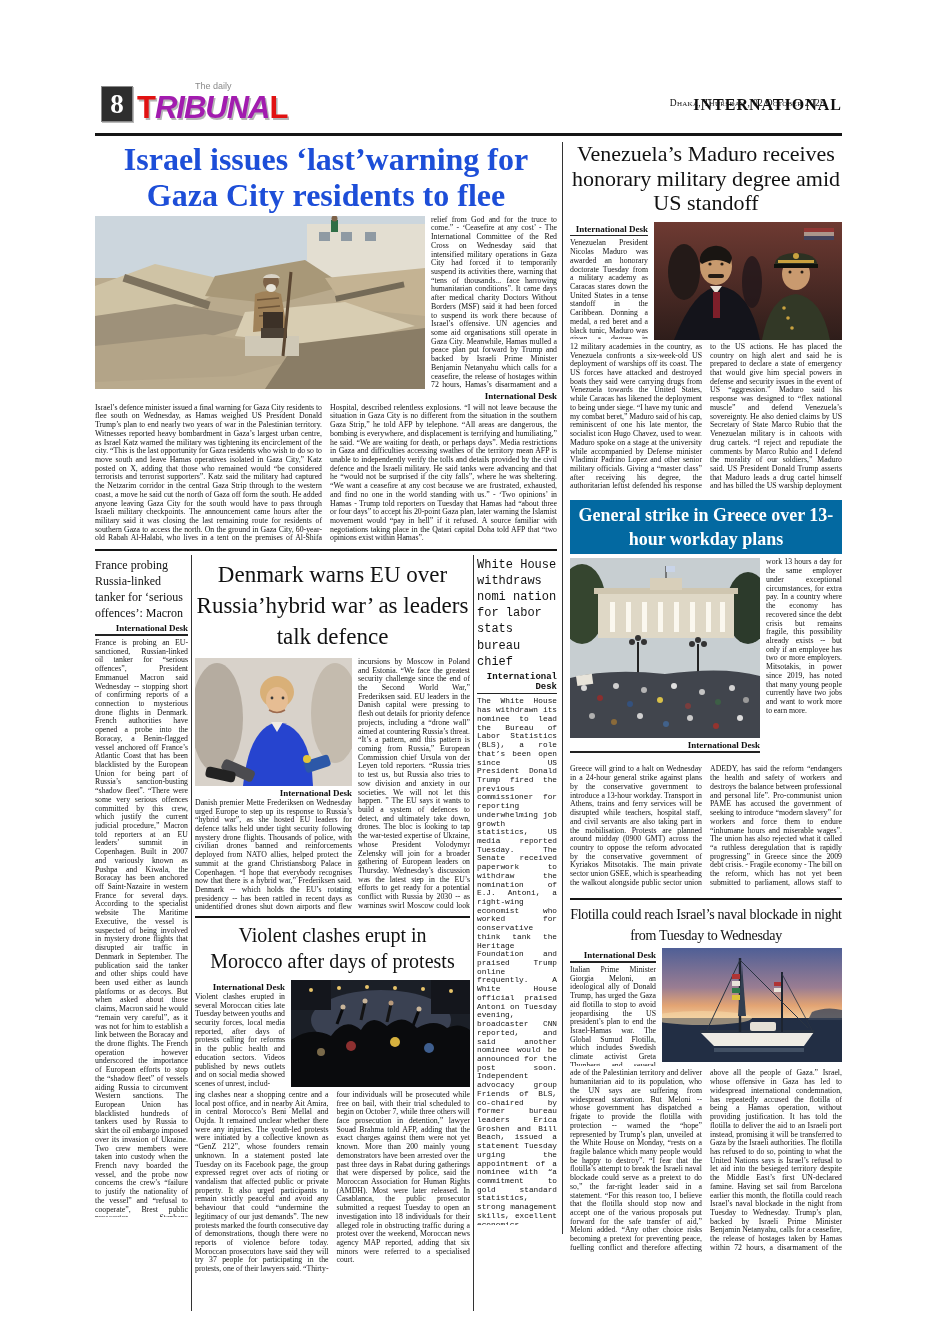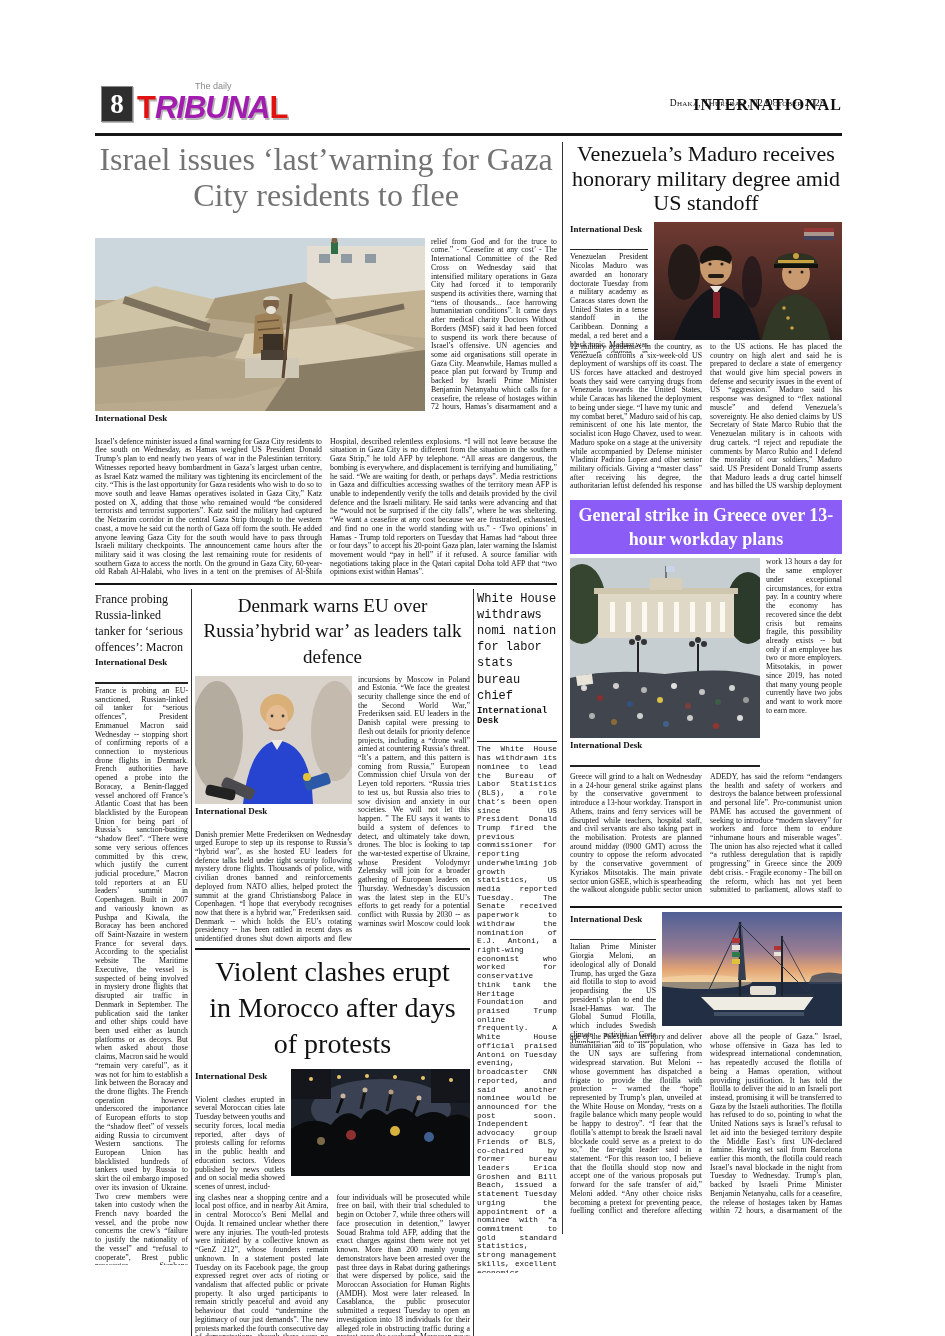--- a/index.html
+++ b/index.html
@@ -23,35 +23,35 @@
   .dateline{position:absolute;right:17px;top:14px;font-size:9.5px;font-weight:normal;
             font-variant:small-caps;letter-spacing:.3px;}
   .header-rule{position:absolute;left:95px;top:133px;width:747px;height:3px;background:#151515;}
   
   .left-sec{position:absolute;left:95px;top:140px;width:462px;}
   .right-sec{position:absolute;left:570px;top:140px;width:272px;}
   .main-vdiv{position:absolute;left:562px;top:142px;width:1px;height:1092px;background:#333;}
   .hrule{height:2px;background:#151515;margin:5px 0 4px 0;}
   .vline{width:1px;background:#333;}
   
-  .desk{font-size:9px;font-weight:bold;margin:2px 0 15px 0;}
+  .desk{font-size:9px;font-weight:bold;margin:2px 0 1px 0;text-align:right;}
   .desk-rule{height:1.5px;background:#222;margin:1px 0 3px 0;}
   .body{font-size:7.8px;line-height:1.12;text-align:justify;overflow:hidden;
         word-spacing:-0.2px;}
   .twocol{column-count:2;column-gap:8px;overflow:hidden;margin-top:3px;}
   .row{display:flex;gap:6px;}
   h1,h2,h3{margin:0;font-weight:normal;}
-  .head-main{color:#737373;font-weight:normal;font-size:32px;line-height:1.12;
-             text-align:center;margin:2px 0 24px 0;}
+  .head-main{color:#1d4ed8;font-weight:bold;font-size:32px;line-height:1.12;
+             text-align:center;margin:2px 0 2px 0;}
   .head-venezuela{font-size:22px;line-height:1.12;text-align:center;margin:2px 0 6px 0;}
-  .head-denmark{font-size:19px;line-height:1.35;text-align:center;margin:4px 0 6px 0;}
-  .head-morocco{font-size:28px;line-height:1.3;text-align:center;margin:4px 10px 6px 10px;}
+  .head-denmark{font-size:23px;line-height:1.35;text-align:center;margin:4px 0 6px 0;}
+  .head-morocco{font-size:20px;line-height:1.3;text-align:center;margin:4px 10px 6px 10px;}
   .head-flotilla{font-size:14px;line-height:1.5;letter-spacing:-0.3px;text-align:center;margin:4px 0 2px 0;}
   .head-small{font-size:12px;line-height:1.35;text-align:left;margin:2px 0 2px 0;}
-  .banner{background:#8b5cf6;color:#fff;font-weight:bold;font-size:18px;line-height:1.35;
+  .banner{background:#0369a1;color:#fff;font-weight:bold;font-size:18px;line-height:1.35;
           text-align:center;padding:3px 4px;margin:5px 0 4px 0;}
   
   .band{display:flex;gap:3px;margin-top:2px;}
   .france-col{width:93px;flex:none;}
   .mid-col{width:275px;flex:none;}
   .wh-col{width:80px;flex:none;font-family:Liberation Mono, monospace;}
   .france-body{height:578px;}
   .wh-body{height:528px;}
   
   .israel-aside{width:126px;height:173px;}
@@ -329,20 +329,21 @@
           <div class="desk-rule"></div>
         </div>
         <div class="body gre-aside">work 13 hours a day for the same employer under exceptional circumstances, for extra pay. In a country where the economy has recovered since the debt crisis but remains fragile, this possibility already exists -- but only if an employee has two or more employers. Mitsotakis, in power since 2019, has noted that many young people currently have two jobs and want to work more to earn more.</div>
       </div>
       <div class="body twocol gre-body">Greece will grind to a halt on Wednesday in a 24-hour general strike against plans by the conservative government to introduce a 13-hour workday. Transport in Athens, trains and ferry services will be disrupted while teachers, hospital staff, and civil servants are also taking part in the mobilisation. Protests are planned around midday (0900 GMT) across the country to oppose the reform advocated by the conservative government of Kyriakos Mitsotakis. The main private sector union GSEE, which is spearheading the walkout alongside public sector union ADEDY, has said the reform “endangers the health and safety of workers and destroys the balance between professional and personal life”. Pro-communist union PAME has accused the government of seeking to introduce “modern slavery” for workers and force them to endure “inhumane hours and miserable wages”. The union has also rejected what it called “a ruthless deregulation that is rapidly progressing” in Greece since the 2009 debt crisis. - Fragile economy - The bill on the reform, which has not yet been submitted to parliament, allows staff to “We guarantee a freedom of choice for both the employer and the employee. Why would that be antisocial?” he said earlier this month. Labour Minister Niki Kerameus has stressed the measure is “exceptional” and will in no way be generalised. “It is a provision... valid for up to 37 days per year... only with the employee’s consent and with a 40 percent increased pay,” she told Mega TV this week. Despite falling unemployment and sustained growth -- which according to the European Commission clocked 2.3 percent last year -- low wages remain a major concern of the economy and one of Greeks’ main concerns, along with the high cost of living. The minimum wage, although raised, stands at 880 euros ($1,031) per month. Parliament has not yet included discussion of the draft law in its calendar, according to its press service. According to Eurostat, Greeks on average work 39.8 hours a week compared to the EU average of 35.8 hours. In the tourism sector, during peak season, servers and cooks work extended days, sometimes without any weekly rest. The legal working day in Greece is eight hours, with the possibility of performing paid overtime.</div>
     </article>
 
     <div class="hrule"></div>
 
     <article>
+      <h2 class="head-flotilla">Flotilla could reach Israel’s naval blockade in night from Tuesday to Wednesday</h2>
       <div class="row">
         <div class="flo-narrow">
           <div class="desk">International Desk</div>
           <div class="desk-rule"></div>
           <div class="body" style="height:100px">Italian Prime Minister Giorgia Meloni, an ideological ally of Donald Trump, has urged the Gaza aid flotilla to stop to avoid jeopardising the US president’s plan to end the Israel-Hamas war. The Global Sumud Flotilla, which includes Swedish climate activist Greta Thunberg and several Italian lawmakers among its participants, aims to break Israel’s naval block-</div>
         </div>
         <figure>
           <svg width="180" height="114" viewBox="0 0 180 114" preserveAspectRatio="none">
             <defs>
                 <linearGradient id="fg" x1="0" y1="0" x2="0" y2="1">

